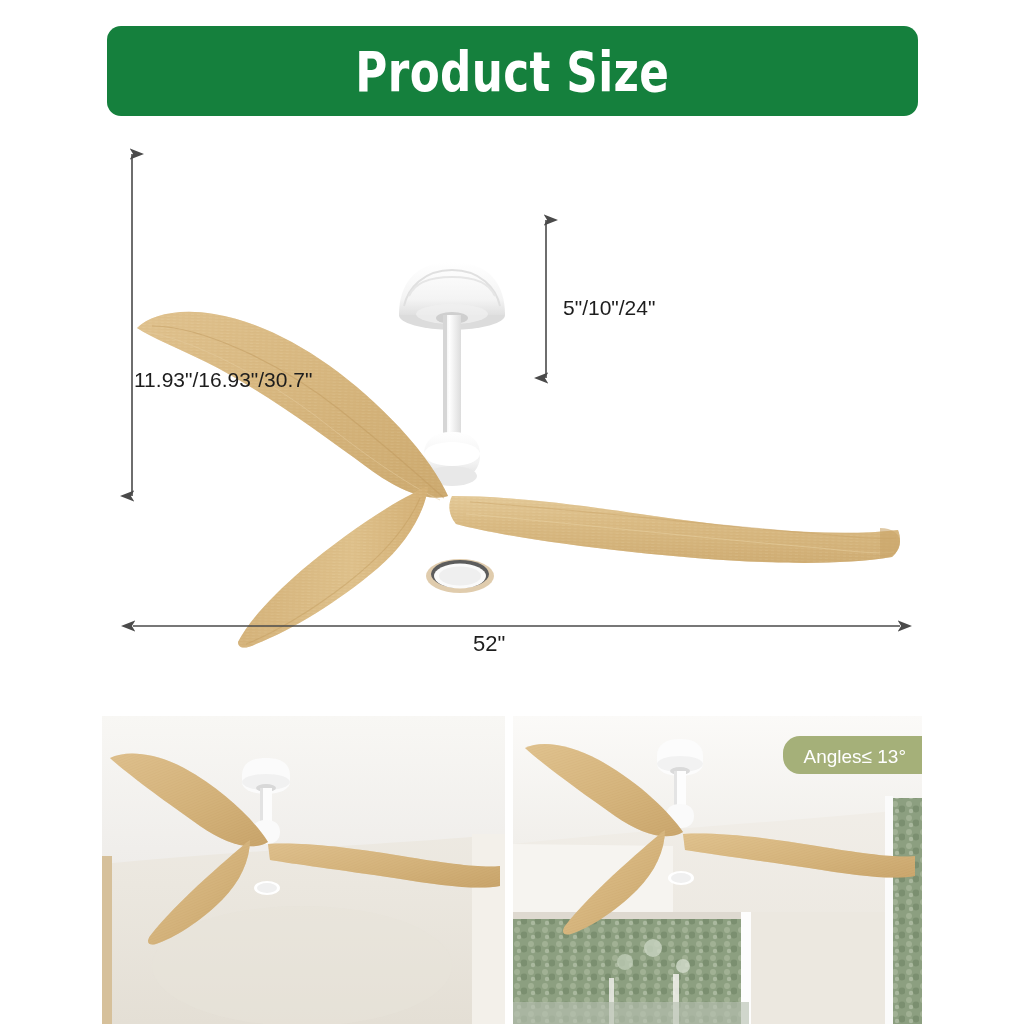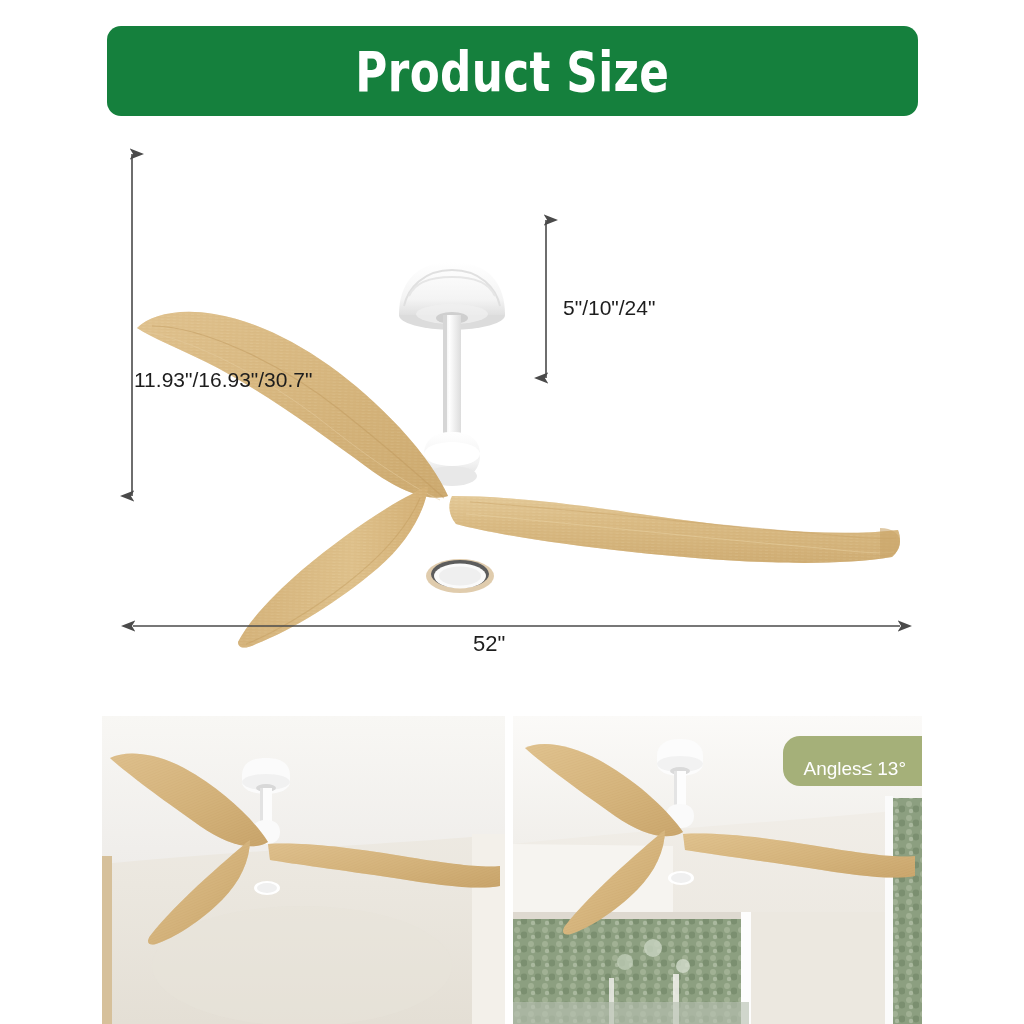--- a/index.html
+++ b/index.html
@@ -83,21 +83,21 @@
   .photo-right { left: 513px; width: 409px; }
 
   .photo-svg { position: absolute; left: 0; top: 0; }
 
   
   .angles-badge {
     position: absolute;
     right: 0;
     top: 20px;
     height: 34px;
-    padding: 16px 16px 0 20px;
+    padding: 4px 16px 0 20px;
     background: #a5b079;
     border-top-left-radius: 17px;
     border-bottom-left-radius: 17px;
     display: flex;
     align-items: center;
     color: #ffffff;
     font-size: 19px;
     white-space: nowrap;
     font-family: "Liberation Sans", sans-serif;
   }

